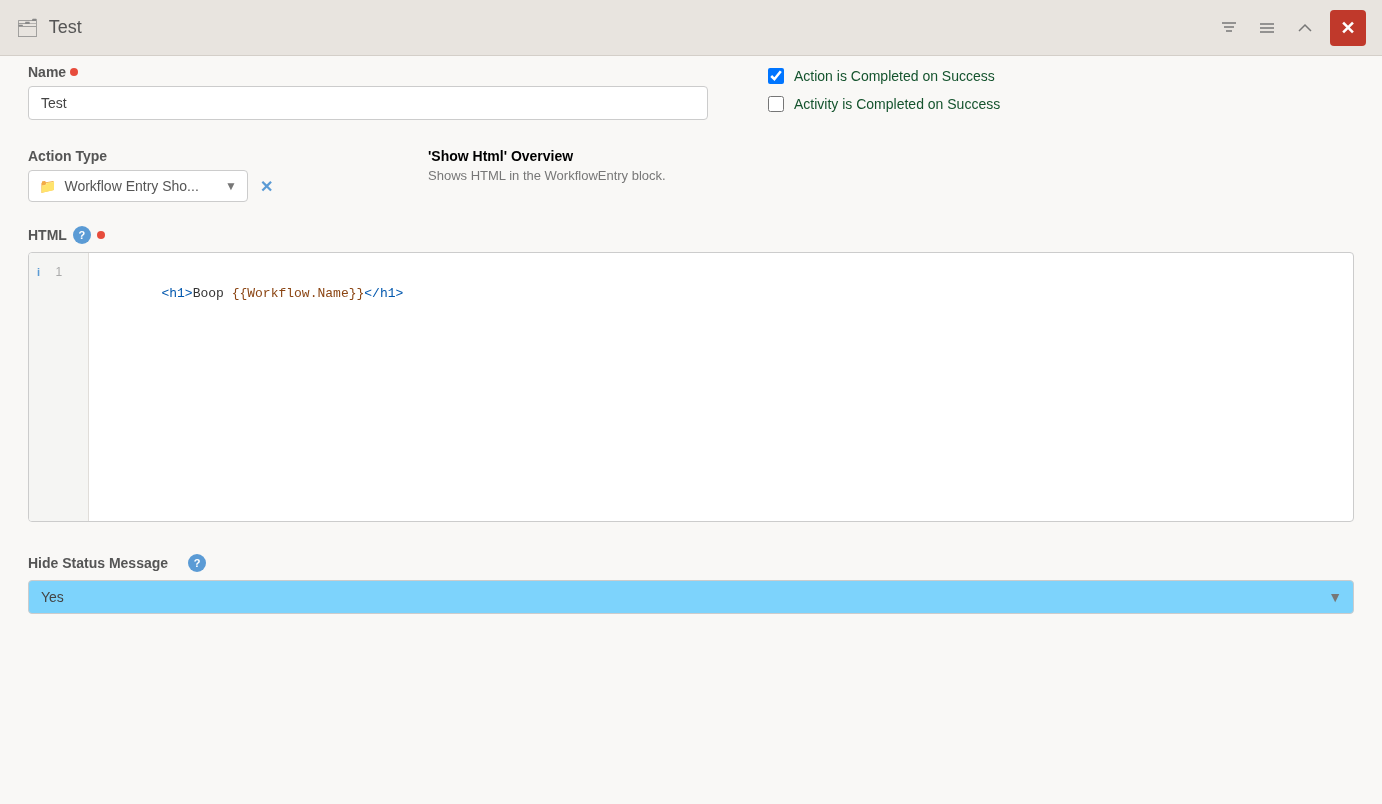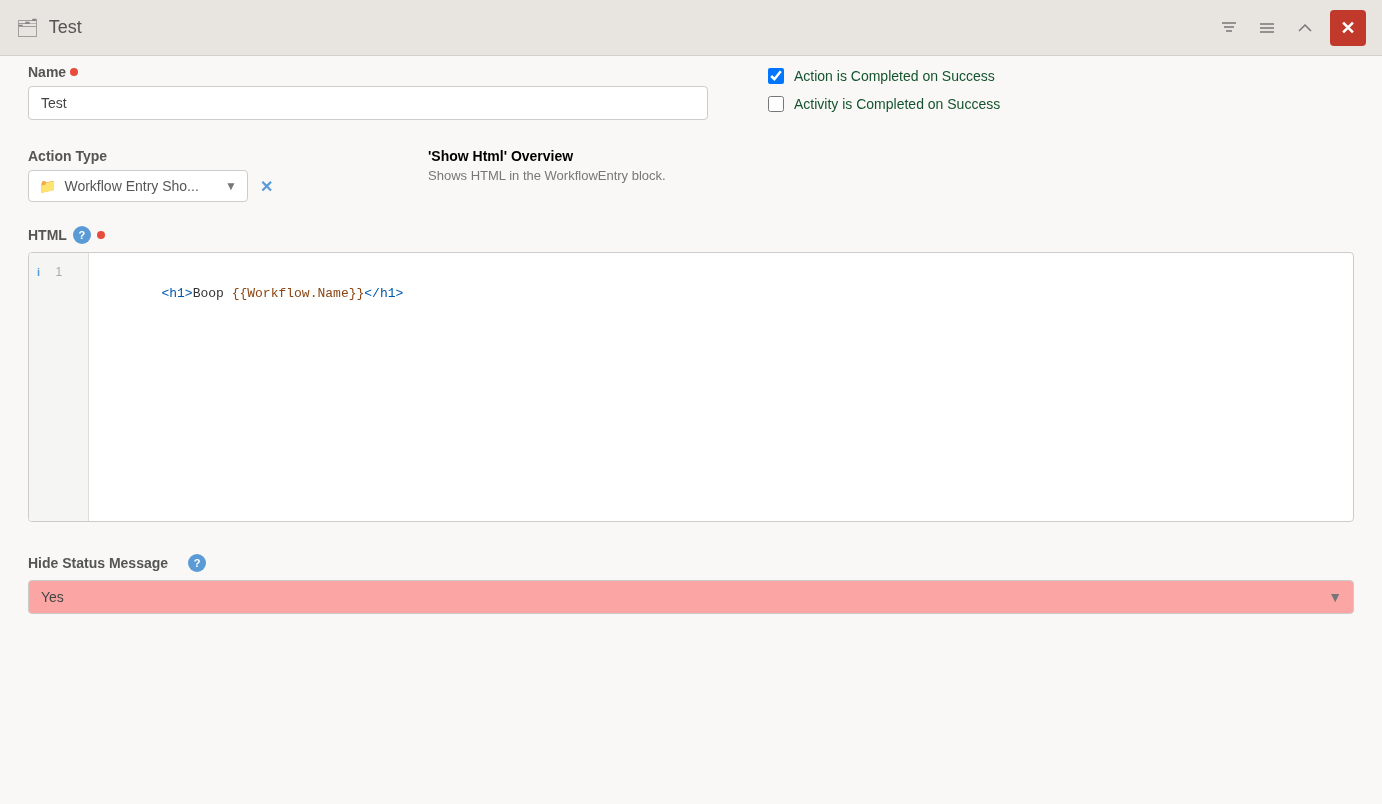--- a/index.html
+++ b/index.html
@@ -291,21 +291,21 @@
     .select-wrapper {
       position: relative;
       display: inline-block;
       width: 100%;
     }
     .select-dropdown {
       width: 100%;
       padding: 8px 32px 8px 12px;
       border: 1px solid #ccc;
       border-radius: 4px;
-      background: #fca5a5;
+      background: #7dd3fc;
       font-size: 14px;
       color: #444;
       appearance: none;
       -webkit-appearance: none;
       cursor: pointer;
       outline: none;
     }
     .select-arrow {
       position: absolute;
       right: 12px;

